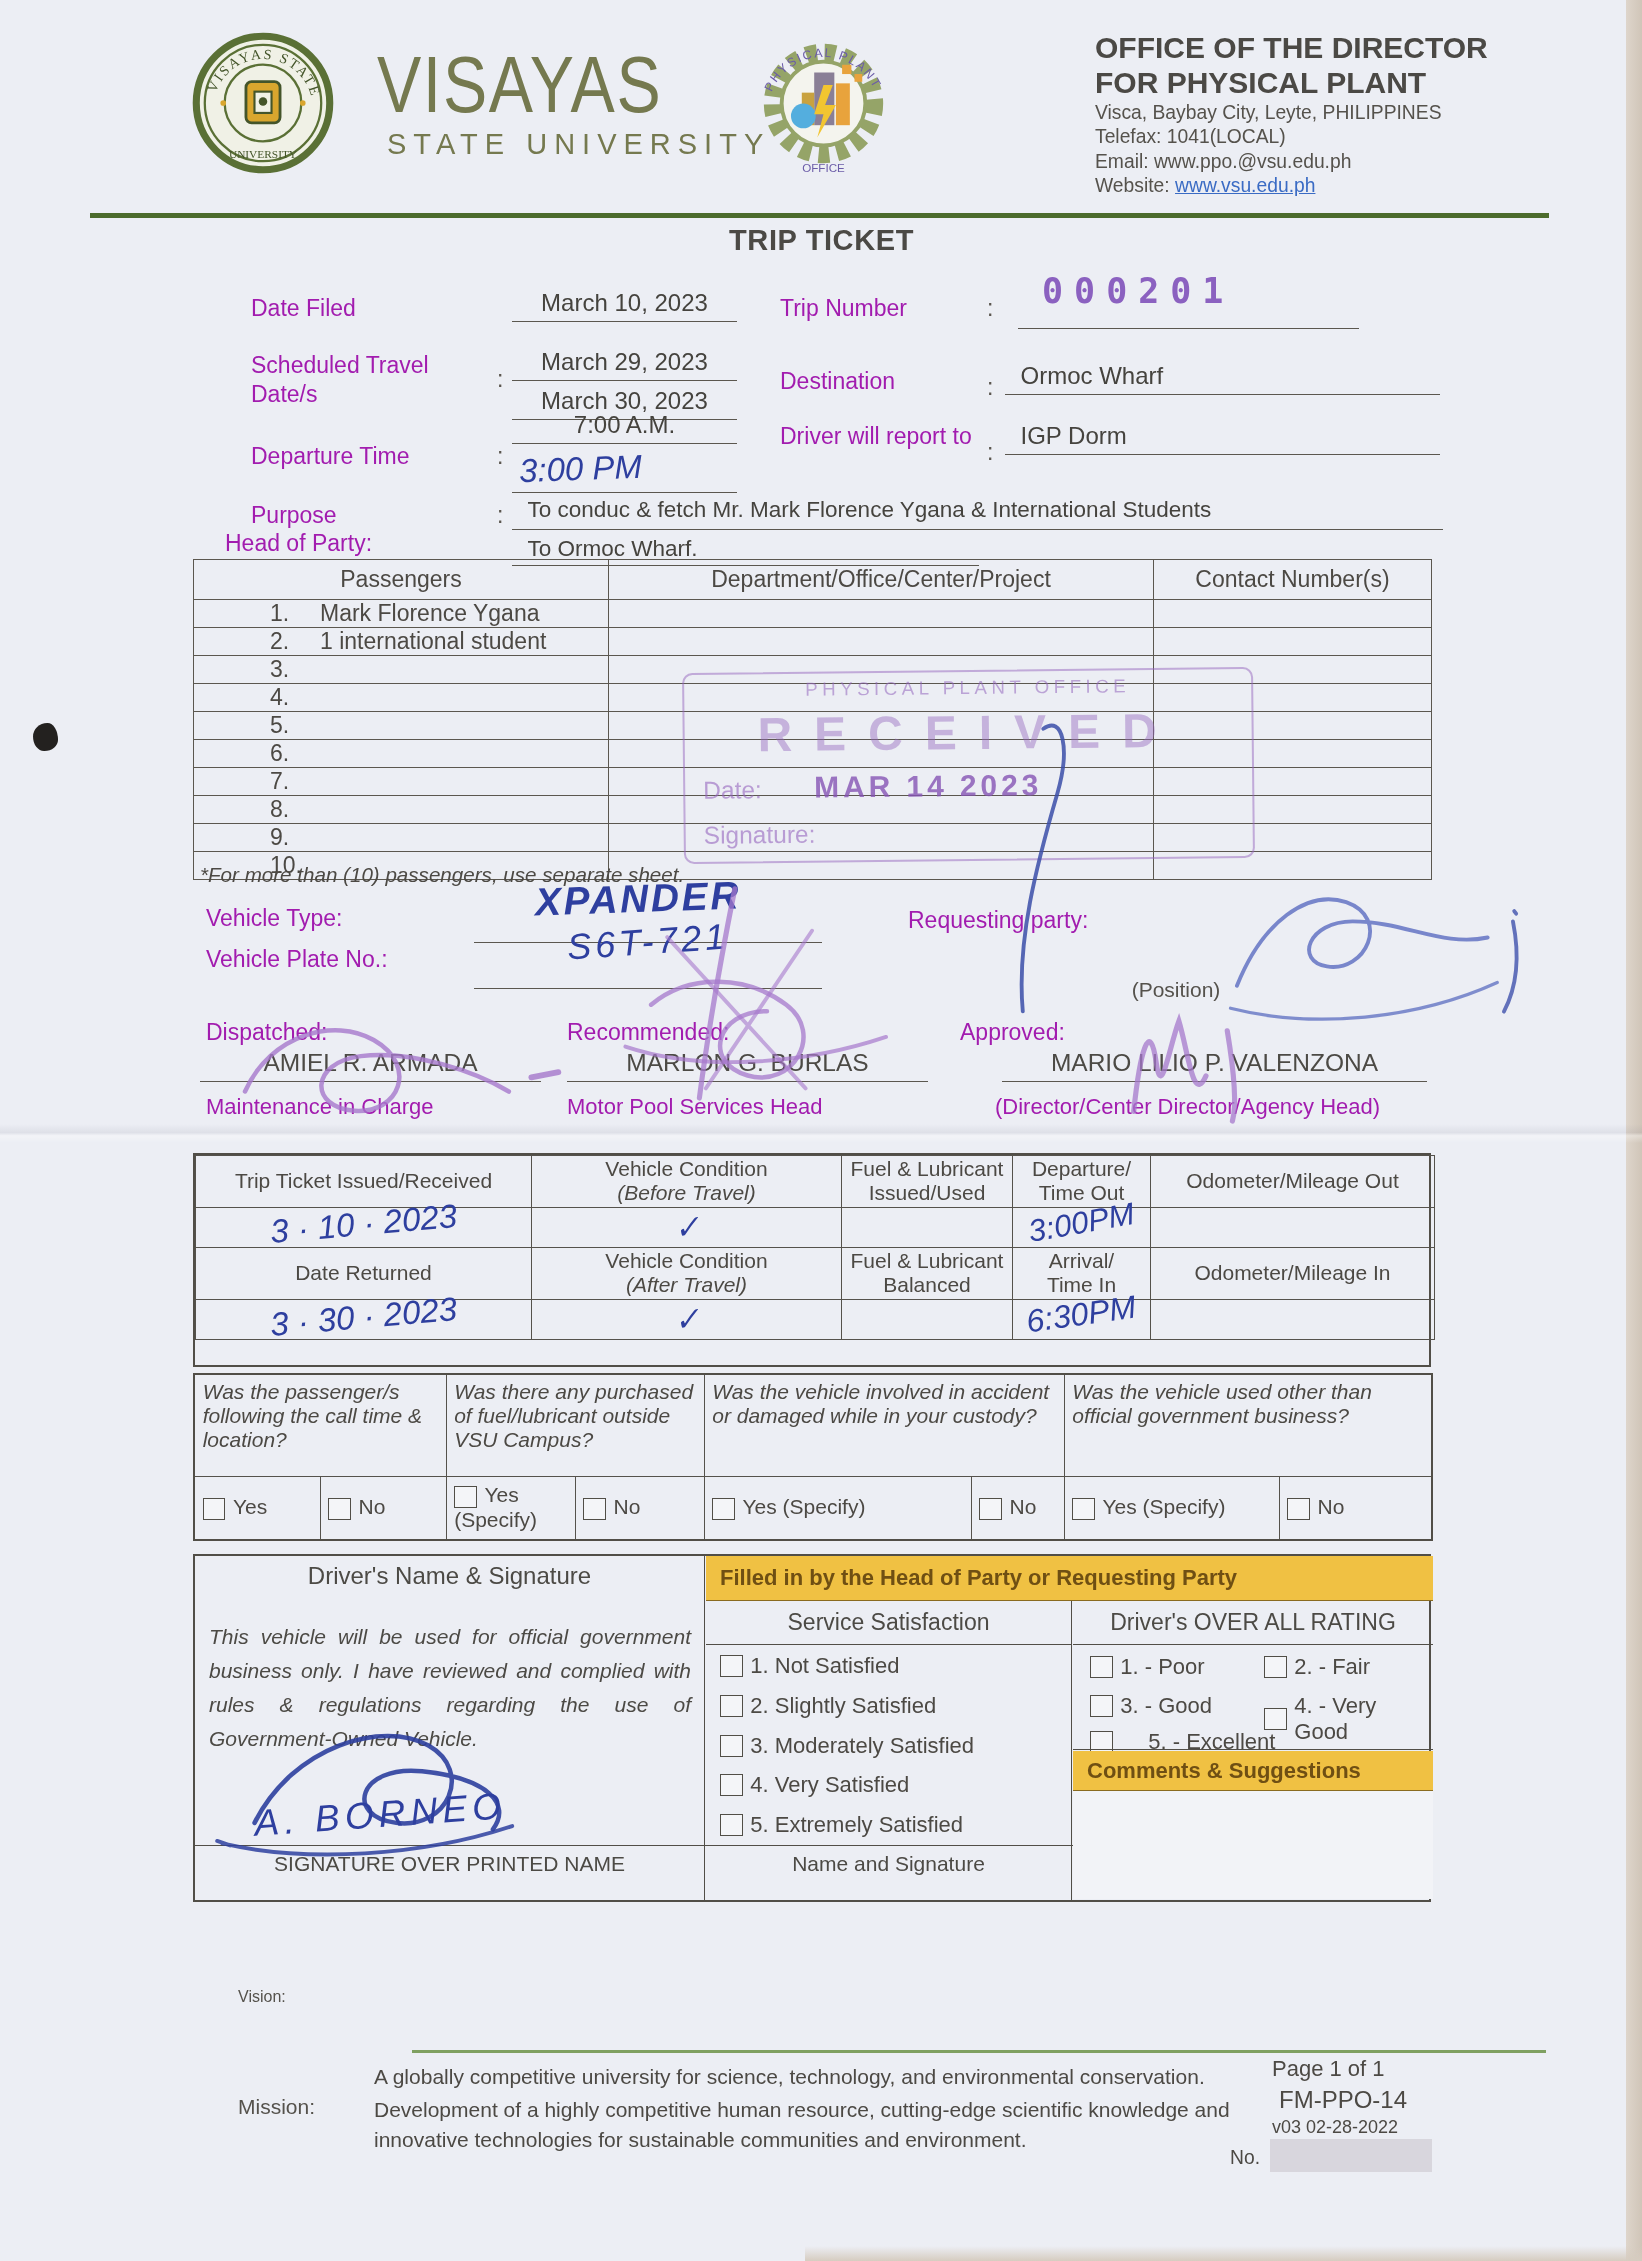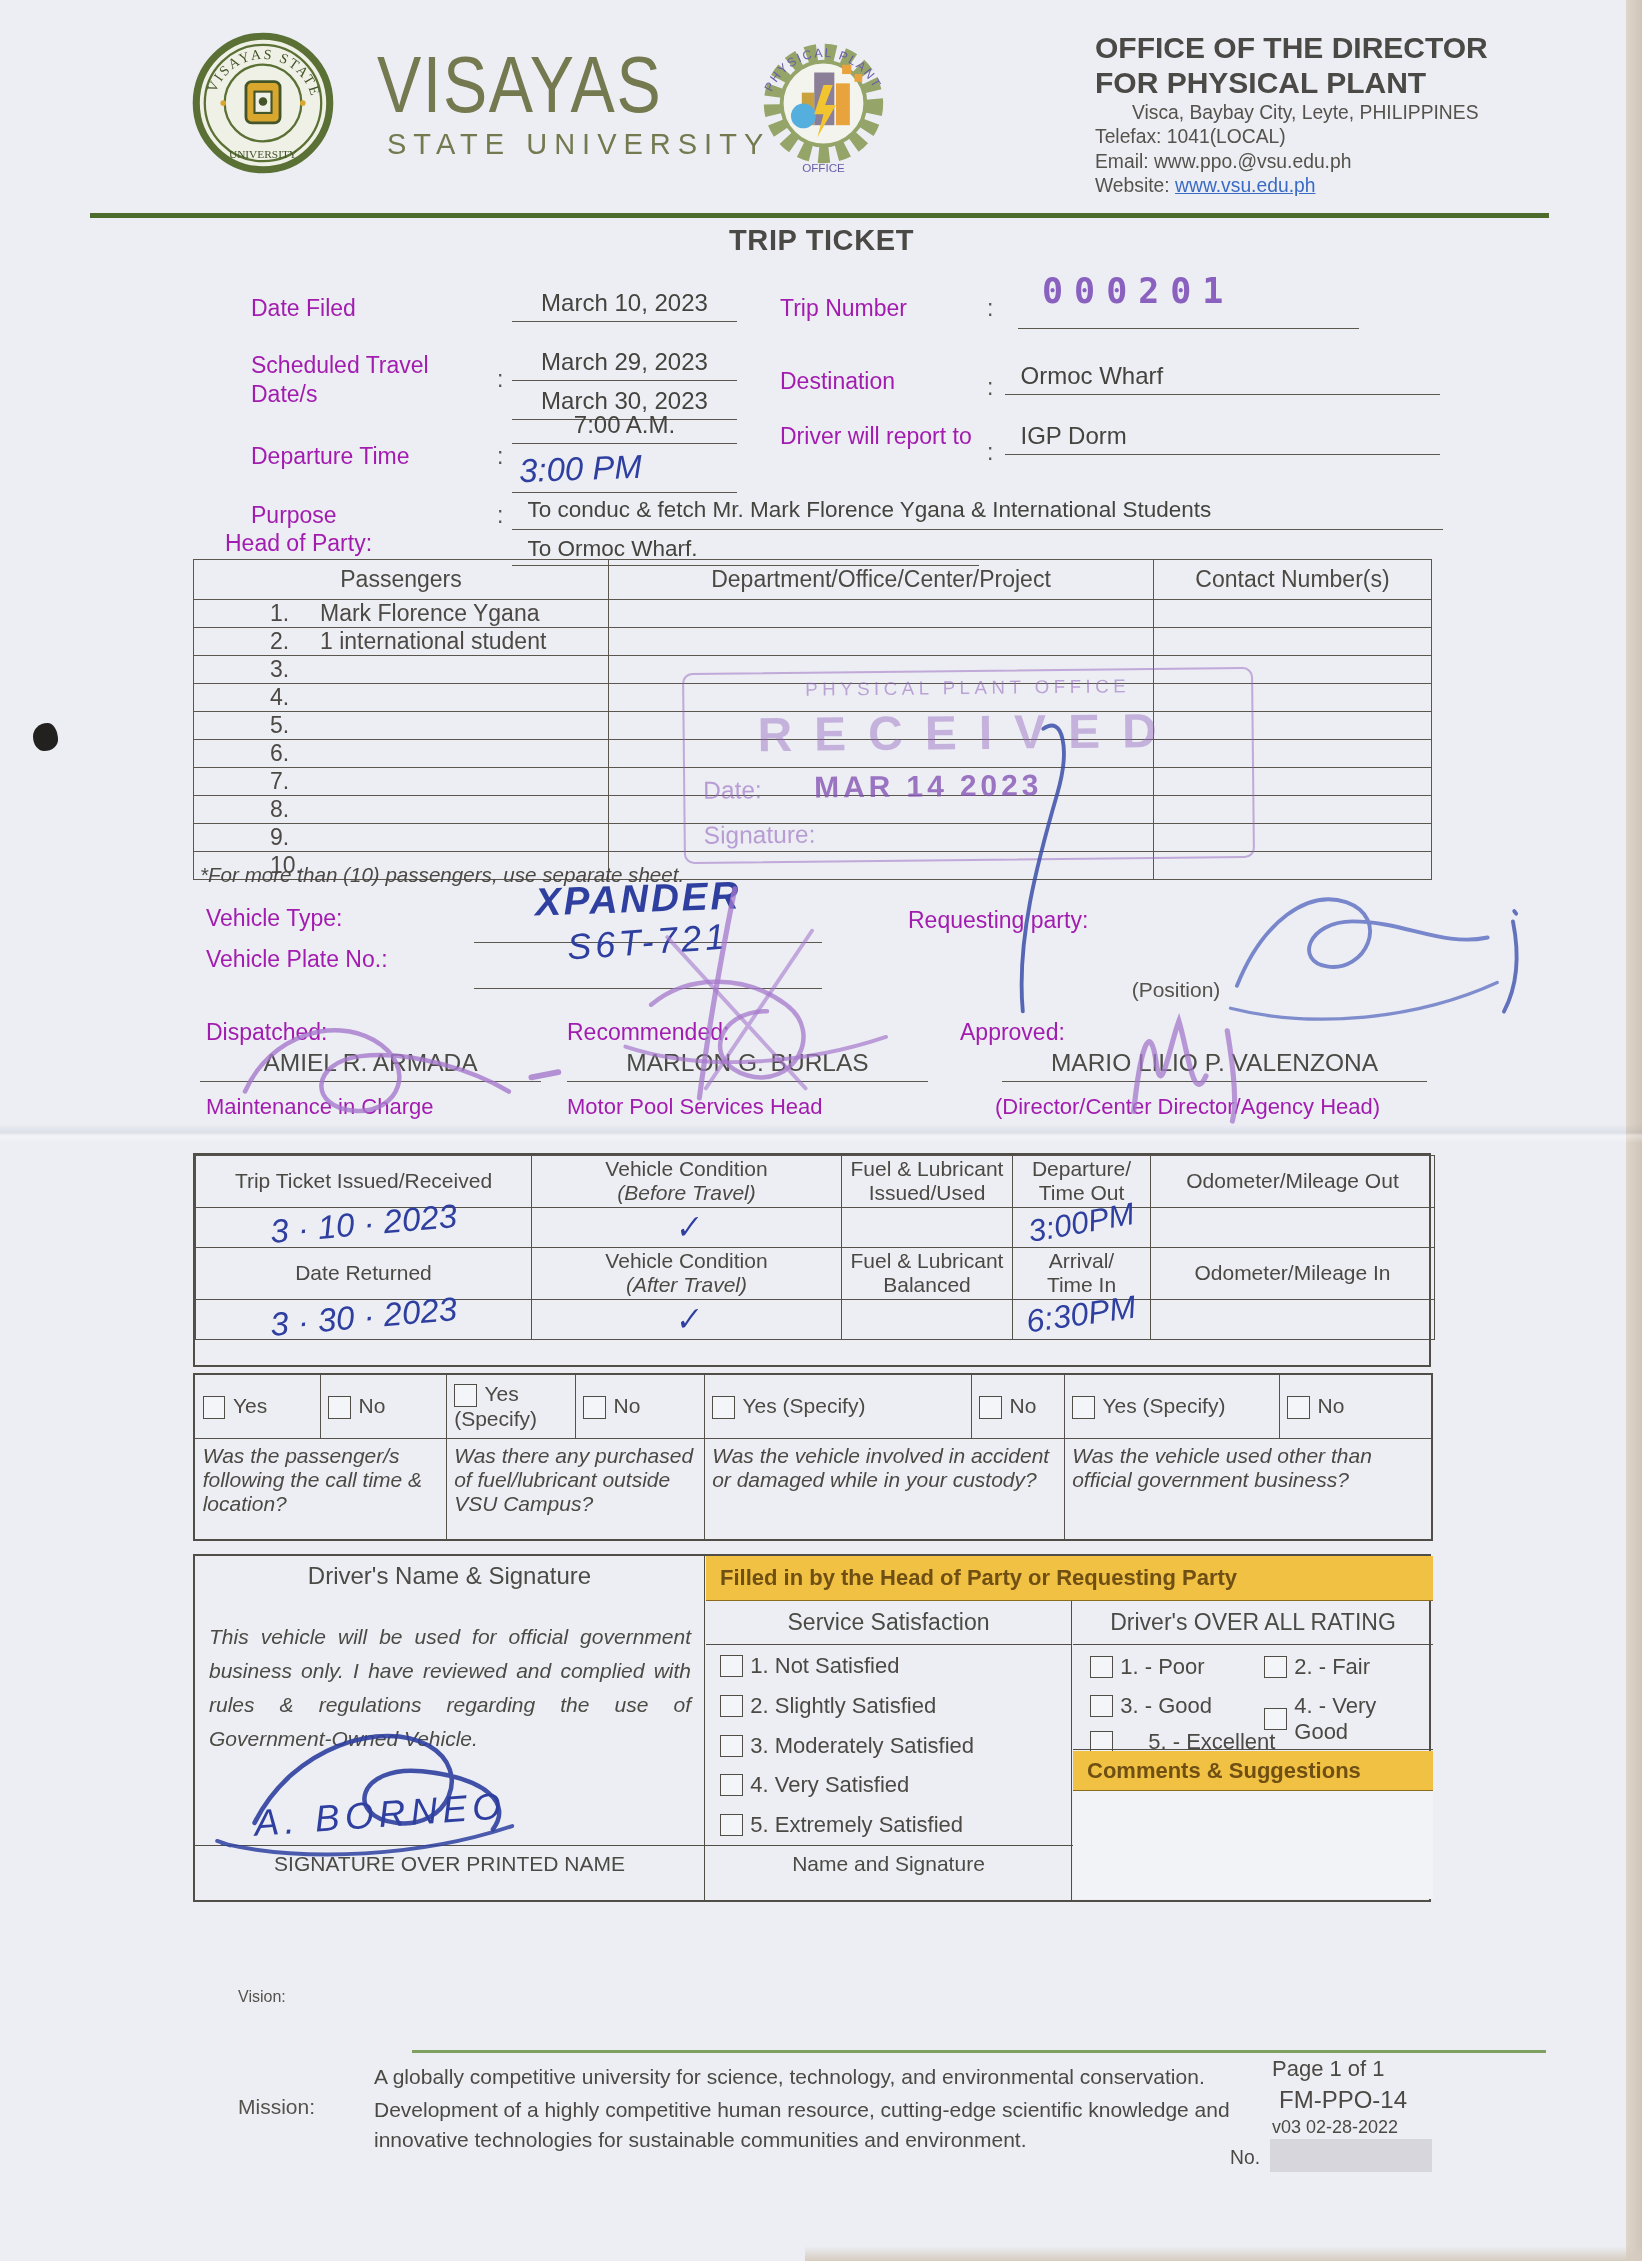--- a/index.html
+++ b/index.html
@@ -91,21 +91,21 @@
         <path id="ppoTop" d="M14,56 A36,36 0 1 1 86,56" fill="none"></path>
       </defs>
     <text font-size="8" fill="#6b5ca8" letter-spacing="1.2">
       <textPath href="#ppoTop" startOffset="12%">PHYSICAL PLANT</textPath>
     </text>
     <text x="50" y="94" text-anchor="middle" font-size="7.5" fill="#6b5ca8">OFFICE</text>
   </svg>
 
   <div class="abs" style="left:1095px;top:31px;font-size:30px;font-weight:bold;color:#4b4945;">OFFICE OF THE DIRECTOR</div>
   <div class="abs" style="left:1095px;top:66px;font-size:30px;font-weight:bold;color:#4b4945;">FOR PHYSICAL PLANT</div>
-  <div class="abs" style="left:1095px;top:102px;font-size:19.3px;margin-left:37px;">Visca, Baybay City, Leyte, PHILIPPINES</div>
+  <div class="abs" style="left:1095px;top:102px;font-size:19.3px;">Visca, Baybay City, Leyte, PHILIPPINES</div>
   <div class="abs" style="left:1095px;top:126px;font-size:19.3px;">Telefax: 1041(LOCAL)</div>
   <div class="abs" style="left:1095px;top:151px;font-size:19.3px;">Email: www.ppo.@vsu.edu.ph</div>
   <div class="abs" style="left:1095px;top:175px;font-size:19.3px;">
     <span>Website:</span>
     <a class="site" href="#">www.vsu.edu.ph</a>
   </div>
 
   <div class="abs" style="left:90px;top:213px;width:1459px;height:4.5px;background:#4c6b2c;"></div>
 
   <div class="abs" style="left:0;top:224px;width:1643px;text-align:center;font-size:29px;
@@ -346,35 +346,35 @@
         <col style="width:126px">
         <col style="width:126px">
         <col style="width:129px">
         <col style="width:129px">
         <col style="width:267px">
         <col style="width:93px">
         <col style="width:215px">
         <col style="width:153px">
       </colgroup>
     <tbody>
-        <tr style="height:64px">
+        <tr style="height:102px">
+      <td colspan="2" class="qq">Was the passenger/s following the call time &amp; location?</td>
+      <td colspan="2" class="qq">Was there any purchased of fuel/lubricant outside VSU Campus?</td>
+      <td colspan="2" class="qq">Was the vehicle involved in accident or damaged while in your custody?</td>
+      <td colspan="2" class="qq">Was the vehicle used other than official government business?</td>
+    </tr>
+    <tr style="height:64px">
       <td class="ck"><span class="cb"></span><span>Yes</span></td>
       <td class="ck"><span class="cb"></span><span>No</span></td>
       <td class="ck"><span class="cb"></span><span>Yes (Specify)</span></td>
       <td class="ck"><span class="cb"></span><span>No</span></td>
       <td class="ck"><span class="cb"></span><span>Yes (Specify)</span></td>
       <td class="ck"><span class="cb"></span><span>No</span></td>
       <td class="ck"><span class="cb"></span><span>Yes (Specify)</span></td>
       <td class="ck"><span class="cb"></span><span>No</span></td>
-    </tr>
-    <tr style="height:102px">
-      <td colspan="2" class="qq">Was the passenger/s following the call time &amp; location?</td>
-      <td colspan="2" class="qq">Was there any purchased of fuel/lubricant outside VSU Campus?</td>
-      <td colspan="2" class="qq">Was the vehicle involved in accident or damaged while in your custody?</td>
-      <td colspan="2" class="qq">Was the vehicle used other than official government business?</td>
     </tr>
   </tbody>
     </table>
 
   <div class="abs sect-border" style="left:193px;top:1554px;width:1238px;height:348px;">
     <div style="position:absolute;left:509px;top:0;bottom:0;border-left:1.9px solid #514e47;"></div>
     <div style="position:absolute;left:876px;top:45px;bottom:0;border-left:1.9px solid #514e47;"></div>
 
     <div style="position:absolute;left:0;top:6.4px;width:509px;text-align:center;font-size:24px;color:#4c4a45;">Driver's Name &amp; Signature</div>
 

